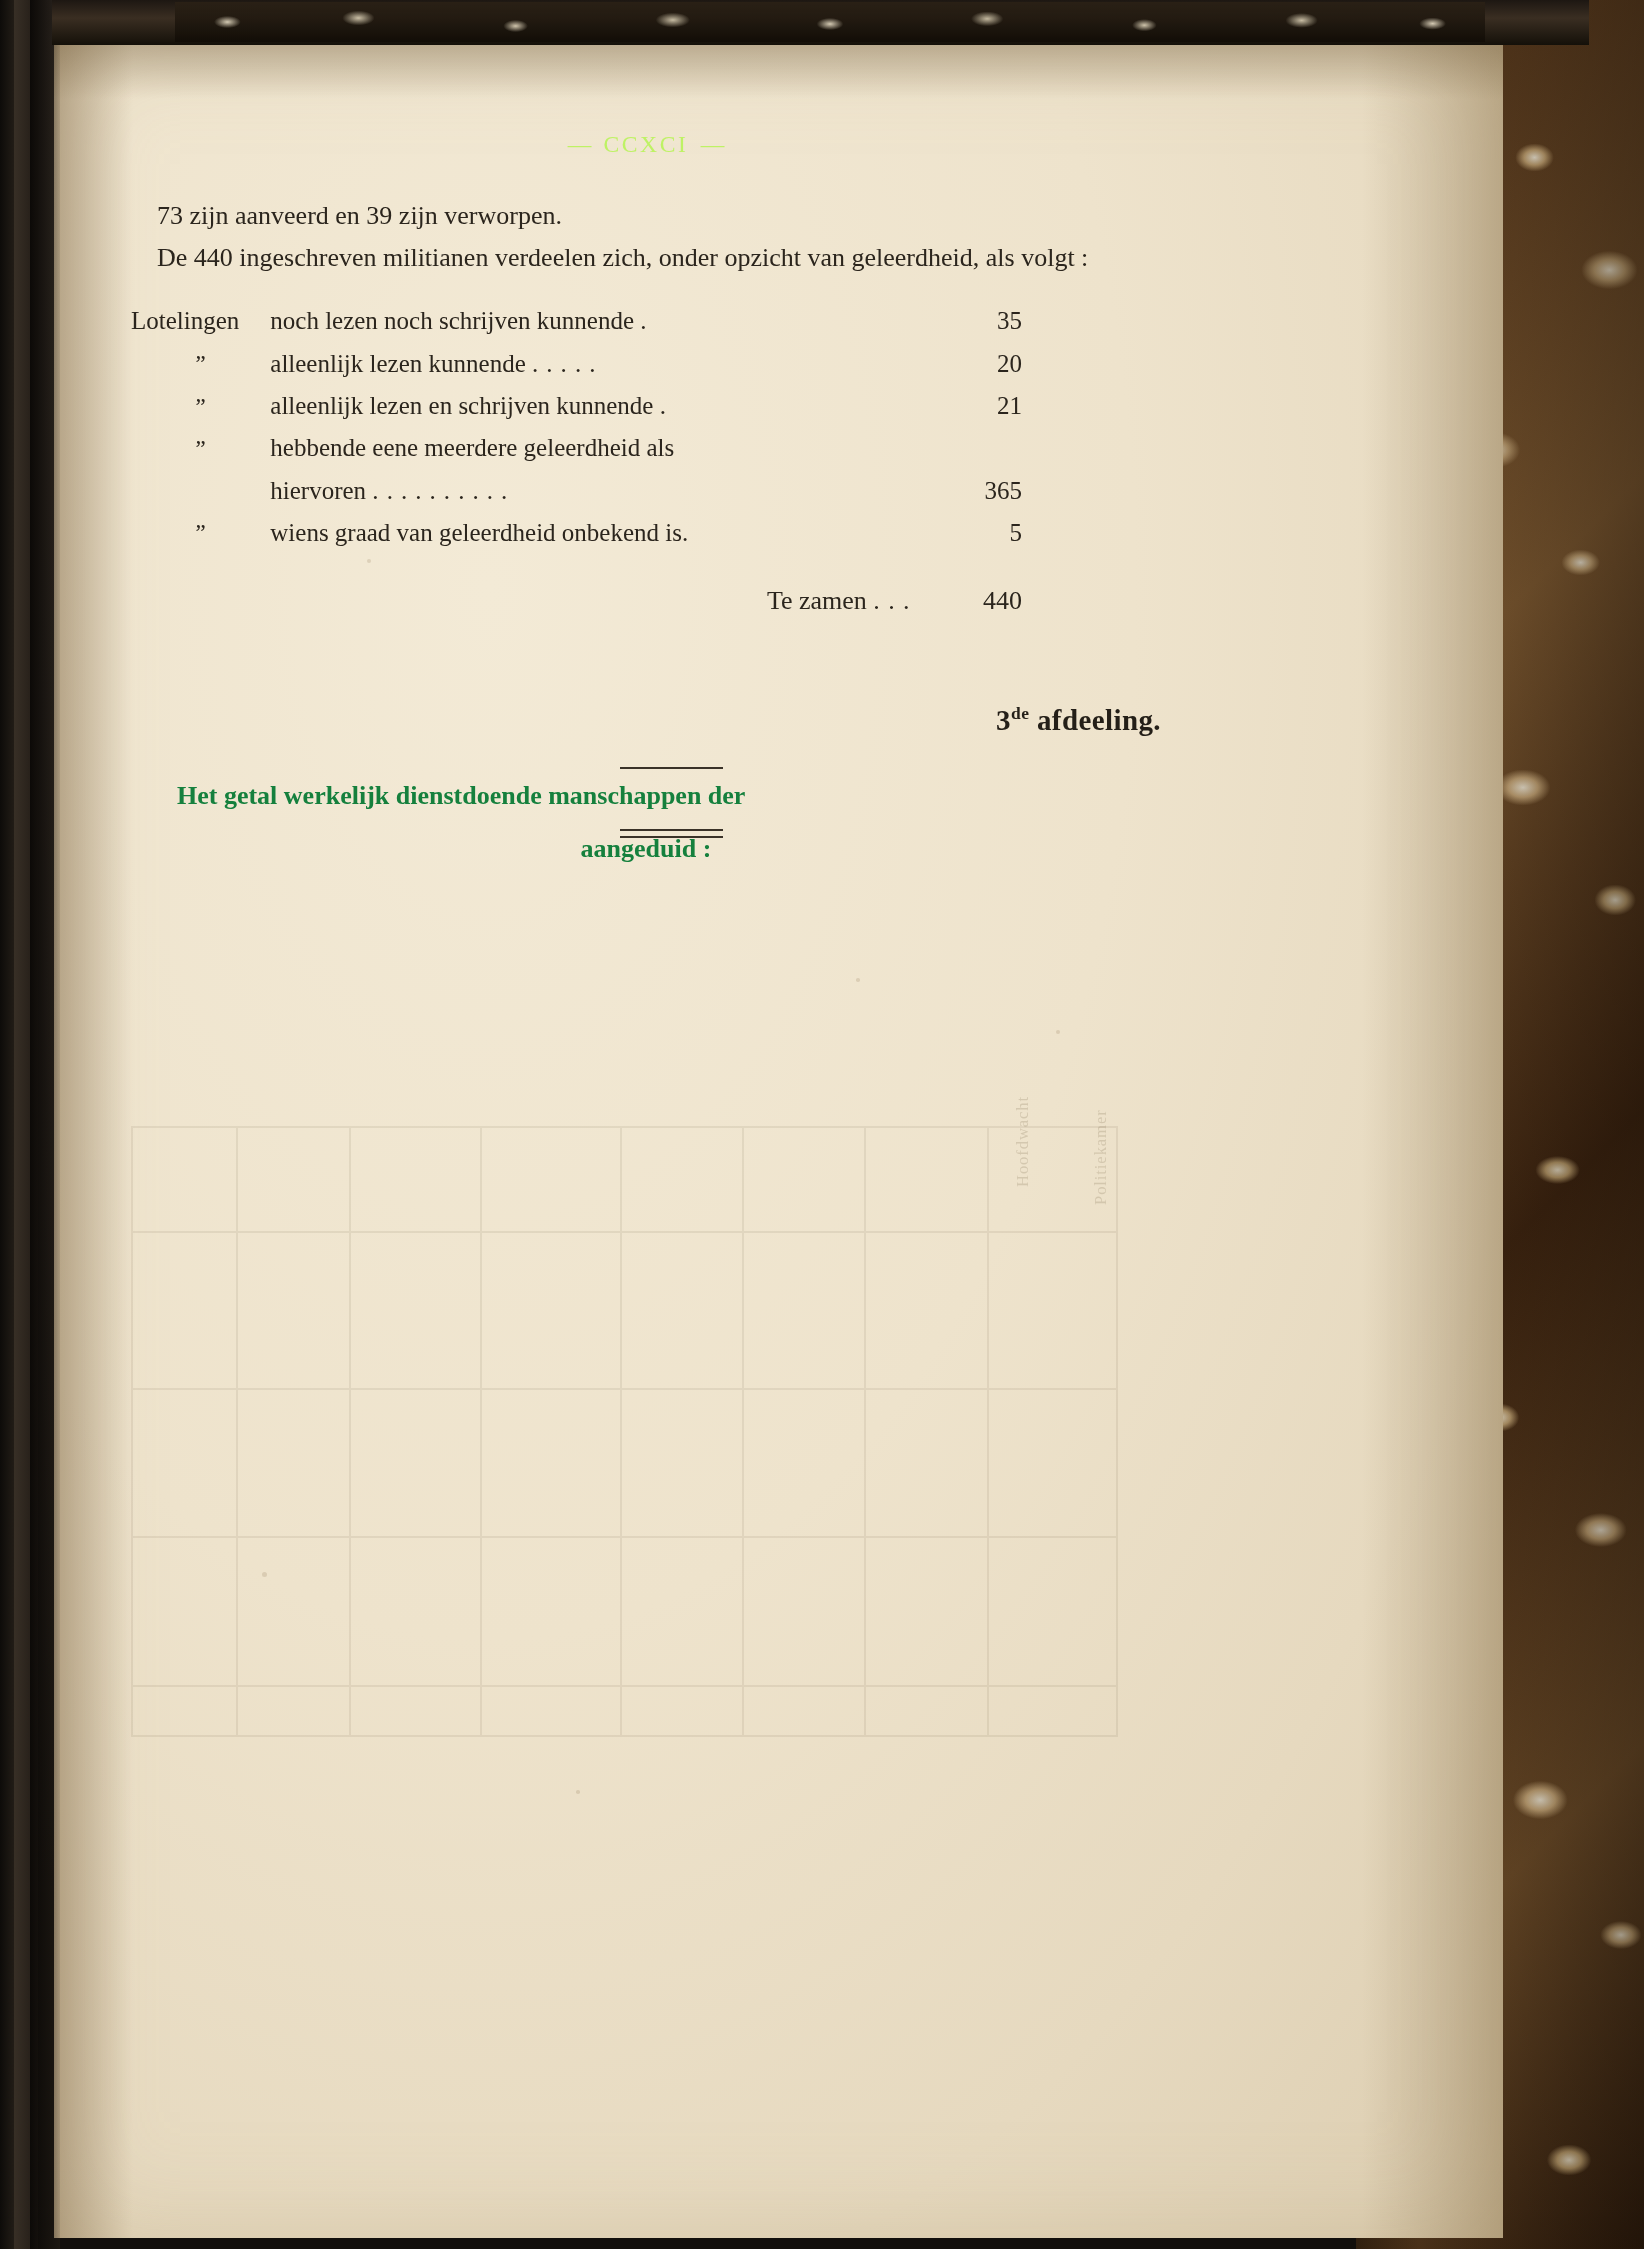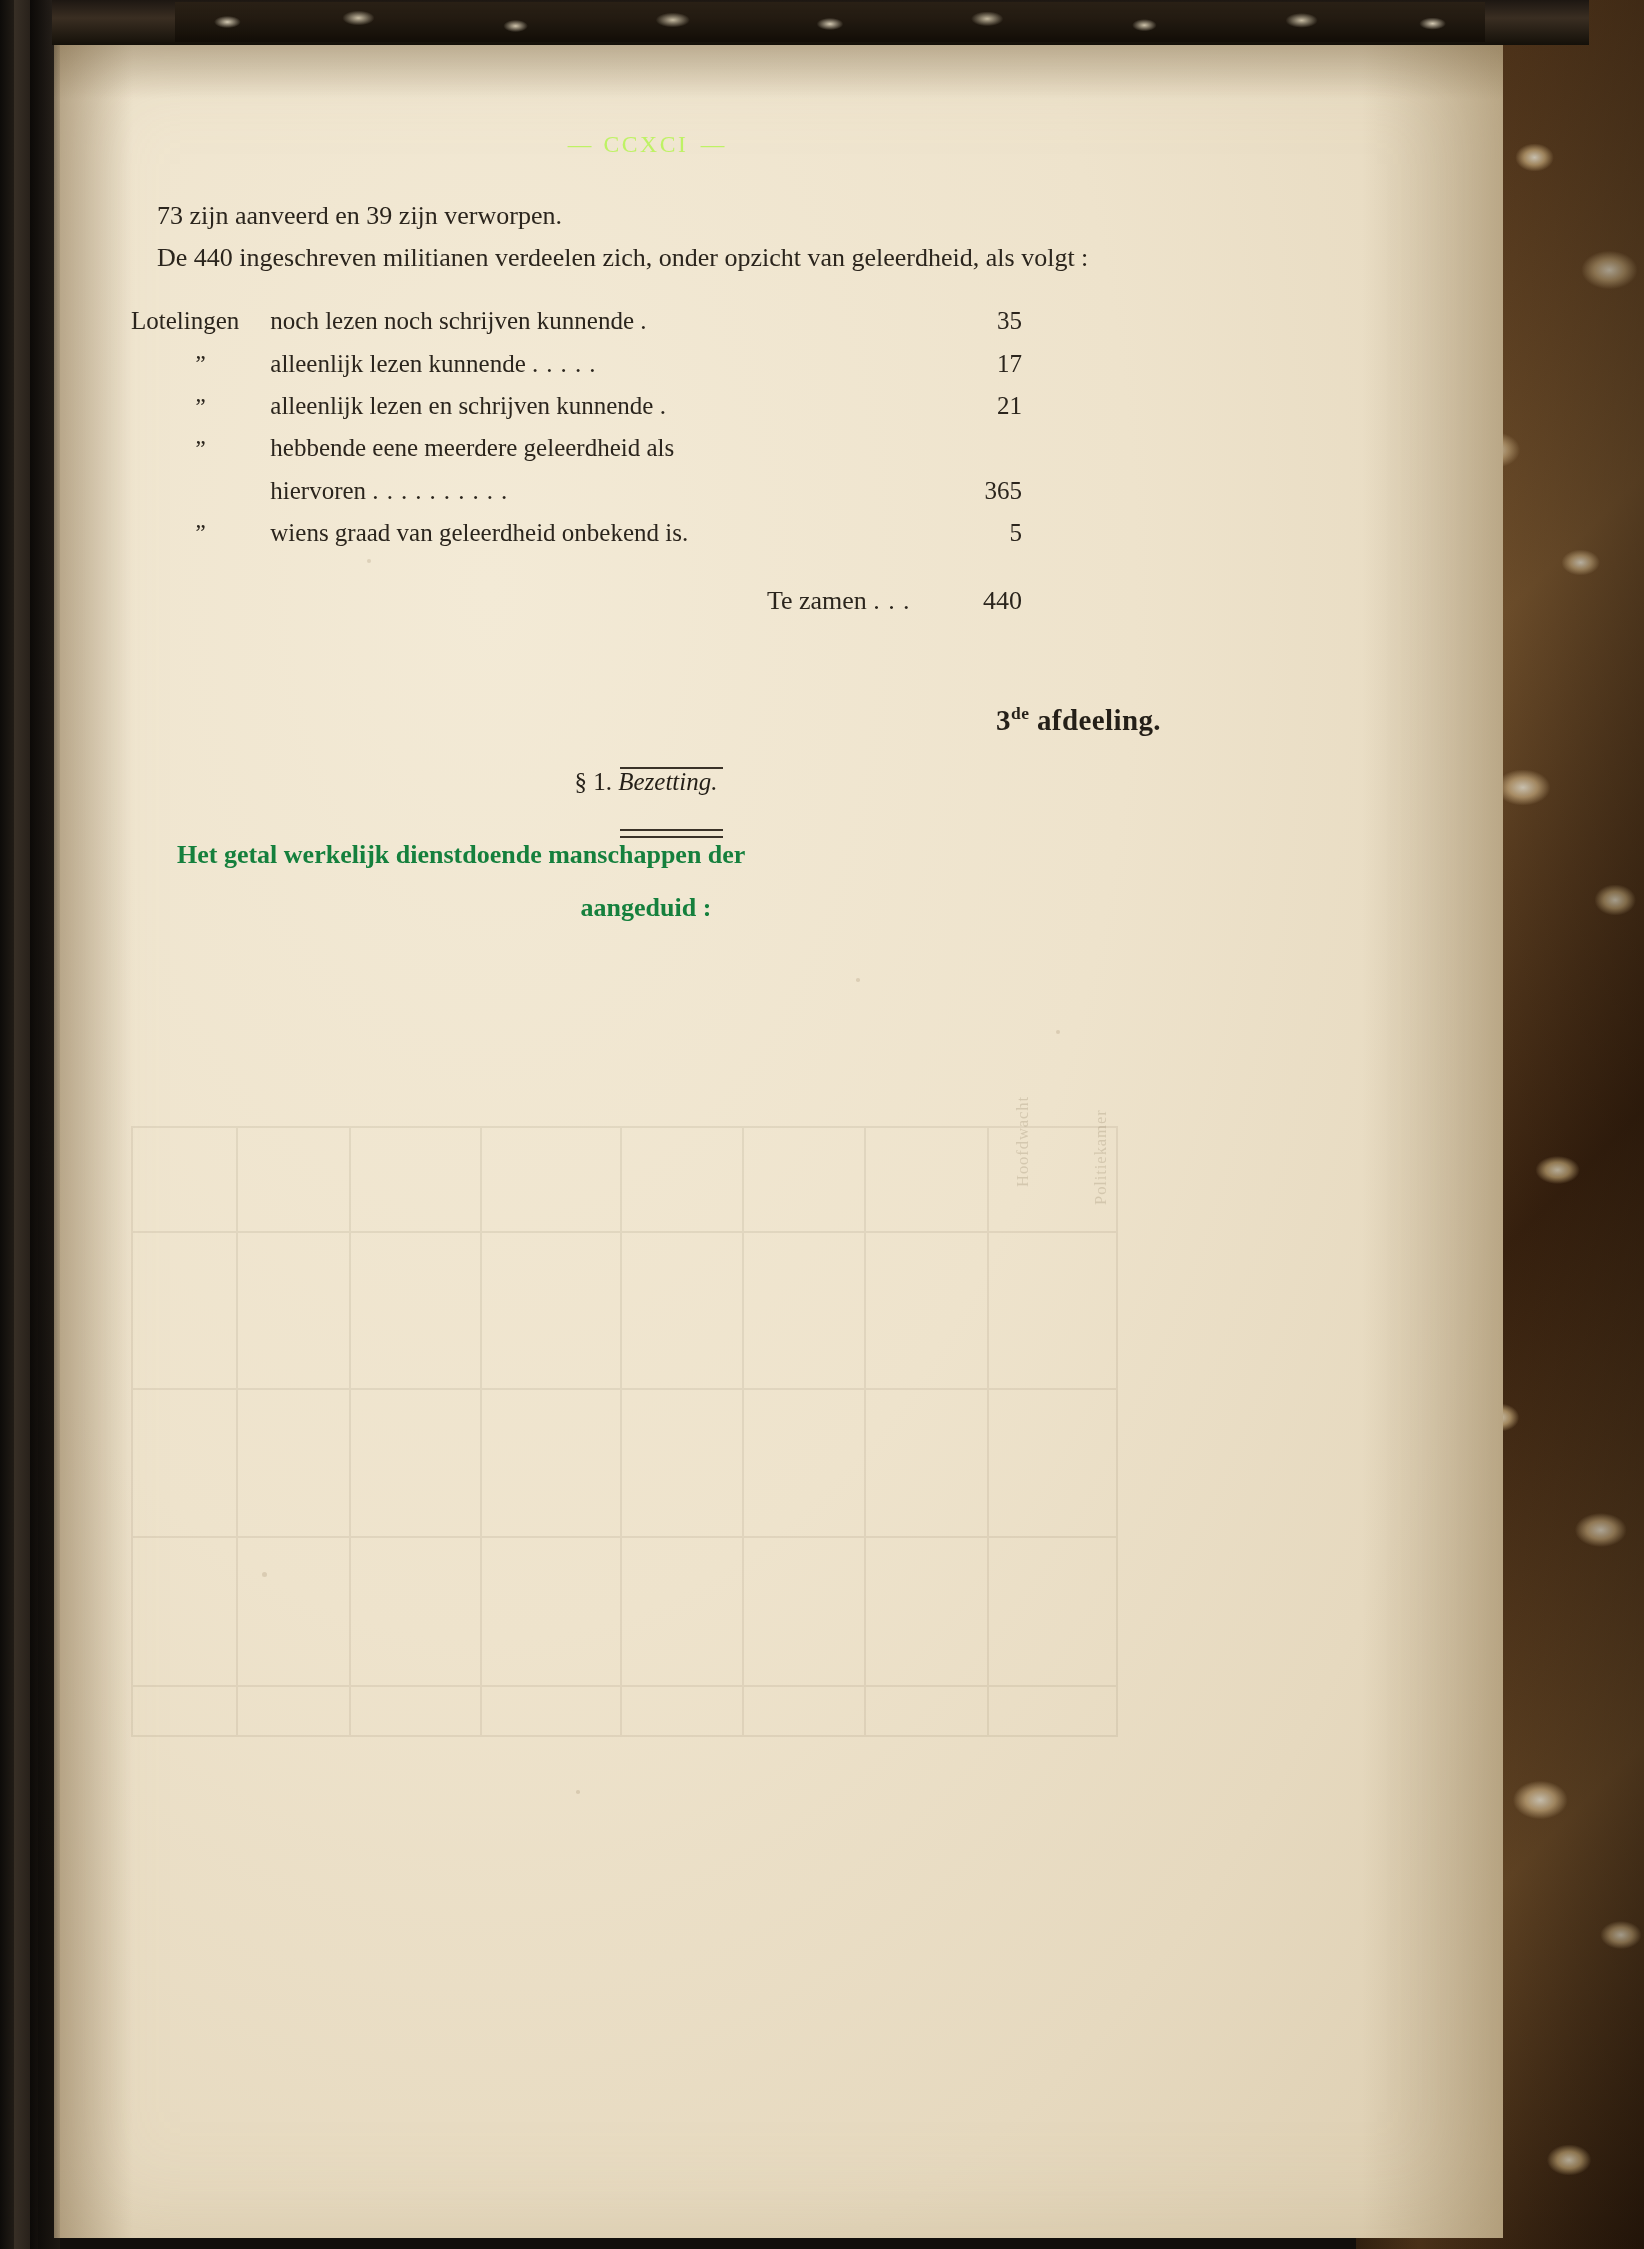--- a/index.html
+++ b/index.html
@@ -380,21 +380,21 @@
             <span class="leaders">.</span>
           </td>
           <td class="col-num">35</td>
         </tr>
         <tr>
           <td class="col-lead dq">”</td>
           <td class="col-desc">
             <span>alleenlijk lezen kunnende</span>
             <span class="leaders">. . . . .</span>
           </td>
-          <td class="col-num">17</td>
+          <td class="col-num">20</td>
         </tr>
         <tr>
           <td class="col-lead dq">”</td>
           <td class="col-desc">
             <span>alleenlijk lezen en schrijven kunnende</span>
             <span class="leaders">.</span>
           </td>
           <td class="col-num">21</td>
         </tr>
         <tr>
@@ -434,24 +434,20 @@
 
     <div class="rule-above"></div>
     <div class="rule-below-1"></div>
     <div class="rule-below-2"></div>
 
     <h2 class="section-head">
       <span>3</span><sup>de</sup>
       <span>afdeeling</span><span>.</span>
     </h2>
 
-    <h3 class="subsection">
-      <span>§ 1.</span>
-      <i>Bezetting.</i>
-    </h3>
 
     <div class="closing">
       <p class="lead">Het getal werkelijk dienstdoende manschappen der</p>
       <p class="last">aangeduid :</p>
     </div>
 
   </div>
 </div>
 
 

